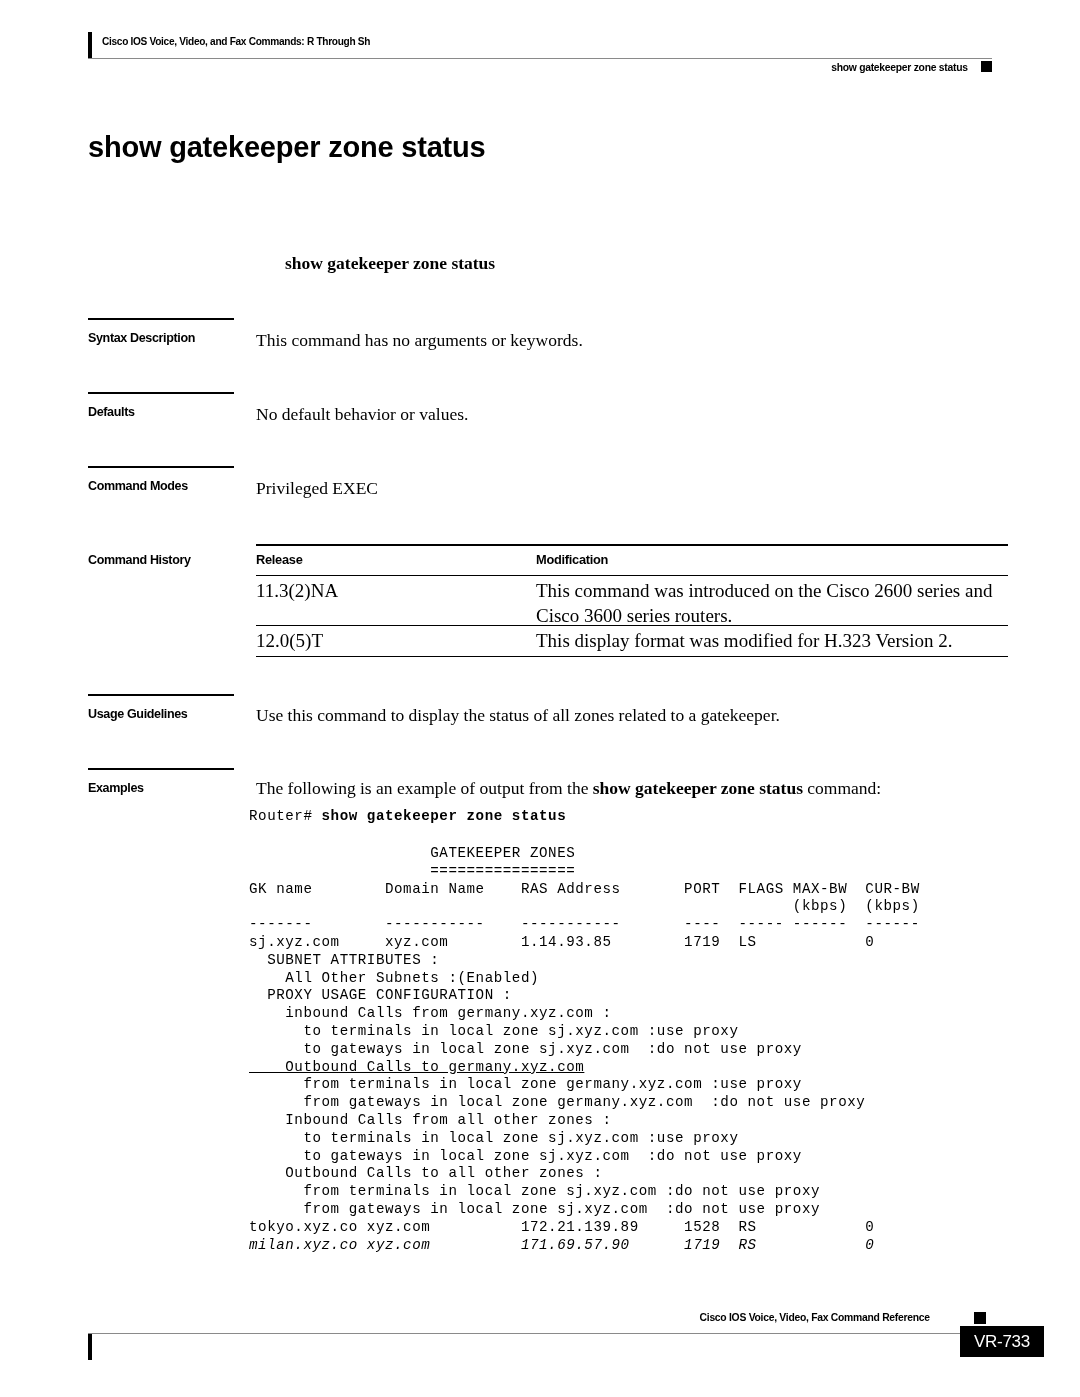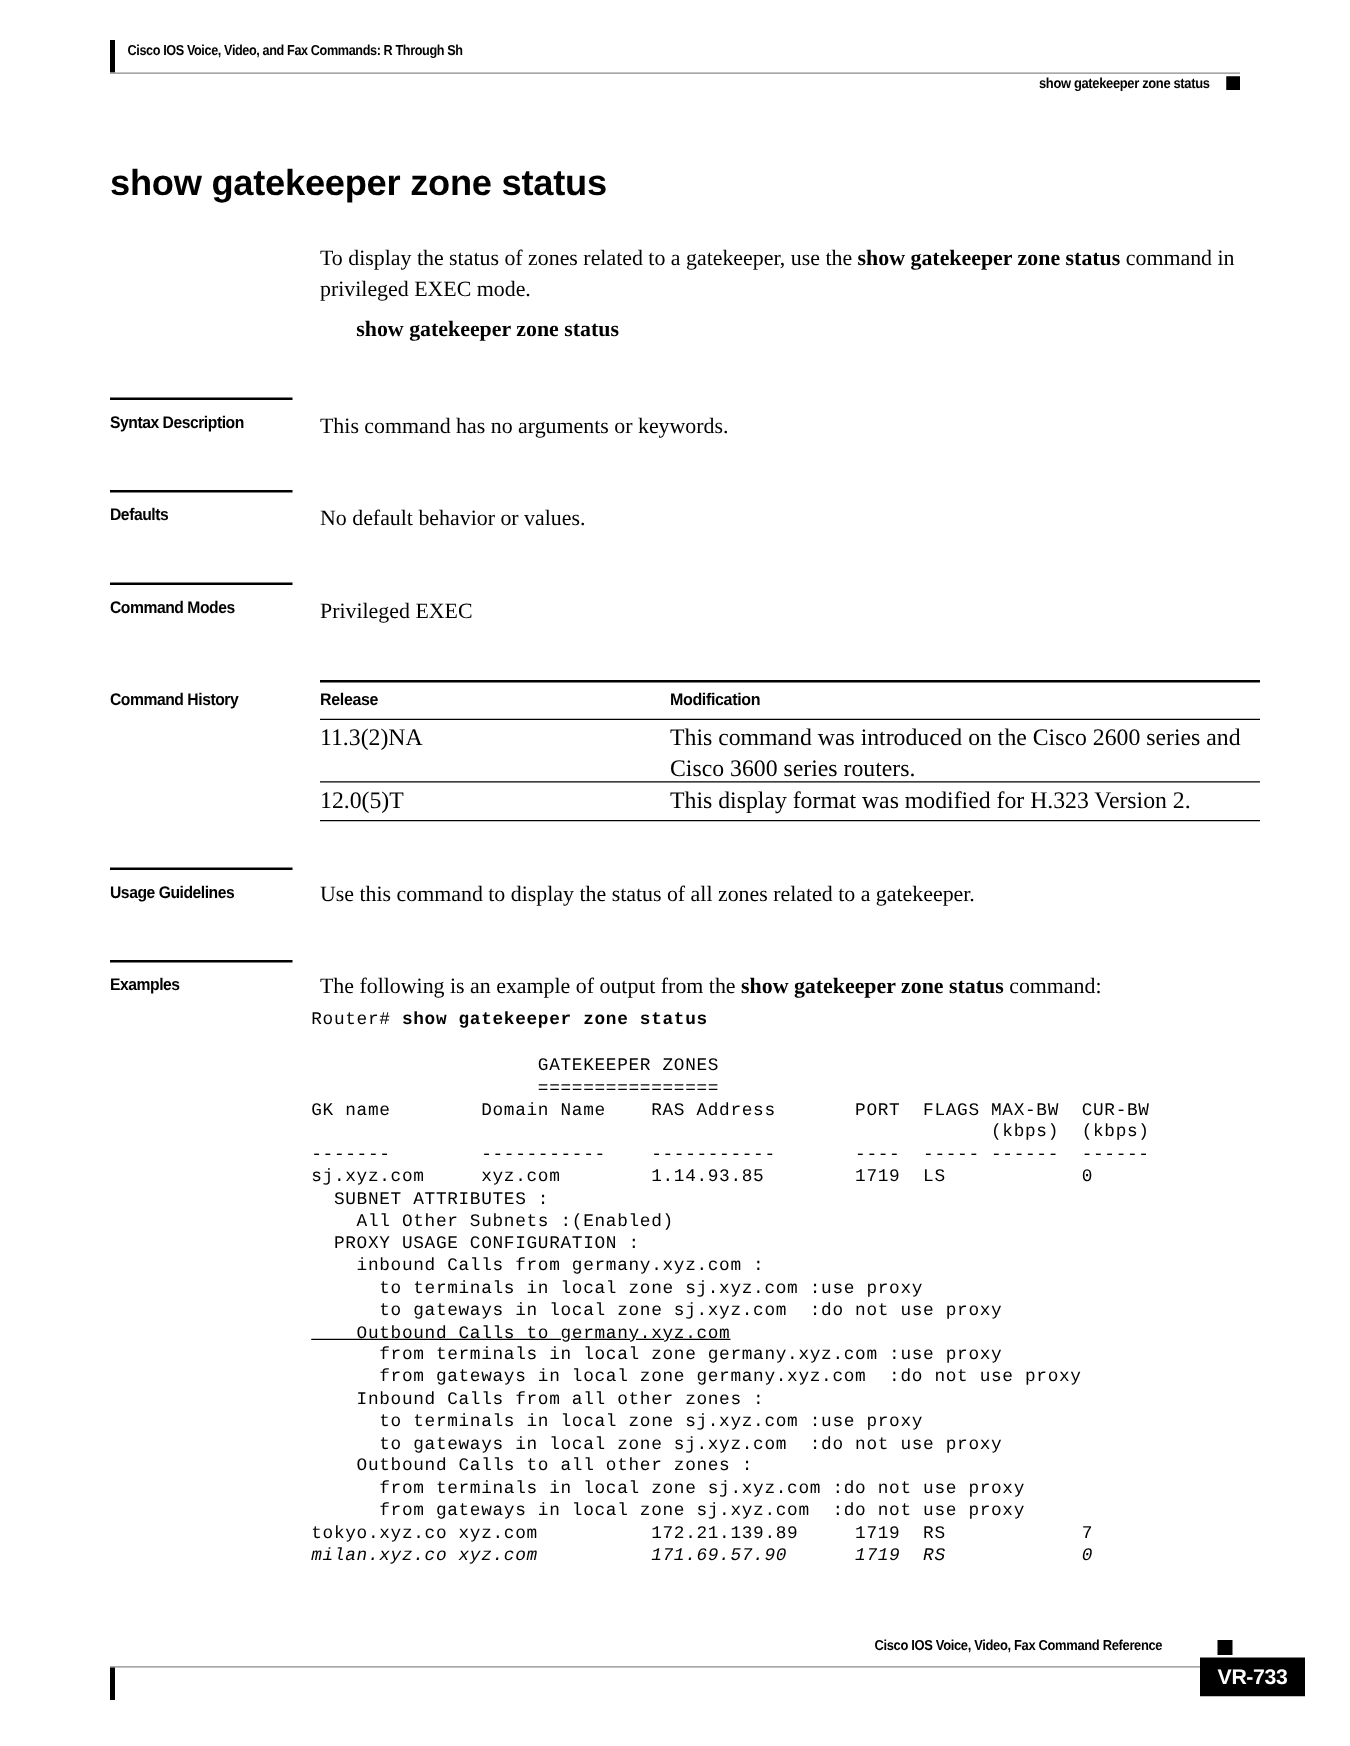--- a/index.html
+++ b/index.html
@@ -208,21 +208,21 @@
   }
   .footer-page {
     position: absolute;
     left: 960px;
     top: 1326px;
     width: 84px;
     height: 31px;
     background: #000000;
     color: #ffffff;
     font-family: "Liberation Sans", sans-serif;
-    font-weight: bold;
+    font-weight: normal;
     font-size: 17px;
     letter-spacing: -0.3px;
     display: flex;
     align-items: center;
     justify-content: center;
   }
 </style>
 </head>
 <body>
 
@@ -231,23 +231,20 @@
   <div class="header">
     <div class="header-tab"></div>
     <div class="header-left">Cisco IOS Voice, Video, and Fax Commands: R Through Sh</div>
     <div class="header-rule"></div>
     <div class="header-right">show gatekeeper zone status</div>
     <div class="header-square"></div>
   </div>
 
   <h1 class="cmd-title" style="margin:0;">show gatekeeper zone status</h1>
 
-  <div class="body-text" style="left:256px; top:194px; width:758px;">
-    <span>To display the status of zones related to a gatekeeper, use the </span><b>show gatekeeper zone status</b><span> command in privileged EXEC mode.</span>
-  </div>
 
   <div class="cmd-syntax">show gatekeeper zone status</div>
 
   <div class="sec-rule" style="top:318px;"></div>
   <div class="sec-label label-col" style="top:330px;">Syntax Description</div>
   <div class="body-text" style="left:256px; top:328px; width:752px;">This command has no arguments or keywords.</div>
 
   <div class="sec-rule" style="top:392px;"></div>
   <div class="sec-label label-col" style="top:404px;">Defaults</div>
   <div class="body-text" style="left:256px; top:402px; width:752px;">No default behavior or values.</div>
@@ -305,21 +302,21 @@
       <div class="code-line" style="top: 1040.8px;">      to gateways in local zone sj.xyz.com  :do not use proxy</div>
       <div class="code-line" style="top: 1058.6px; text-decoration: underline;">    Outbound Calls to germany.xyz.com</div>
       <div class="code-line" style="top: 1076.4px;">      from terminals in local zone germany.xyz.com :use proxy</div>
       <div class="code-line" style="top: 1094.2px;">      from gateways in local zone germany.xyz.com  :do not use proxy</div>
       <div class="code-line" style="top: 1112px;">    Inbound Calls from all other zones :</div>
       <div class="code-line" style="top: 1129.8px;">      to terminals in local zone sj.xyz.com :use proxy</div>
       <div class="code-line" style="top: 1147.6px;">      to gateways in local zone sj.xyz.com  :do not use proxy</div>
       <div class="code-line" style="top: 1165.4px;">    Outbound Calls to all other zones :</div>
       <div class="code-line" style="top: 1183.2px;">      from terminals in local zone sj.xyz.com :do not use proxy</div>
       <div class="code-line" style="top: 1201px;">      from gateways in local zone sj.xyz.com  :do not use proxy</div>
-      <div class="code-line" style="top: 1218.8px;">tokyo.xyz.co xyz.com          172.21.139.89     1719  RS            7</div>
+      <div class="code-line" style="top: 1218.8px;">tokyo.xyz.co xyz.com          172.21.139.89     1528  RS            0</div>
       <div class="code-line" style="top: 1236.6px; font-style: italic;">milan.xyz.co xyz.com          171.69.57.90      1719  RS            0</div>
     </div>
 
   <div class="footer-text">Cisco IOS Voice, Video, Fax Command Reference</div>
   <div class="footer-square"></div>
   <div class="footer-rule"></div>
   <div class="footer-tab"></div>
   <div class="footer-page">VR-733</div>
 
 </div>

